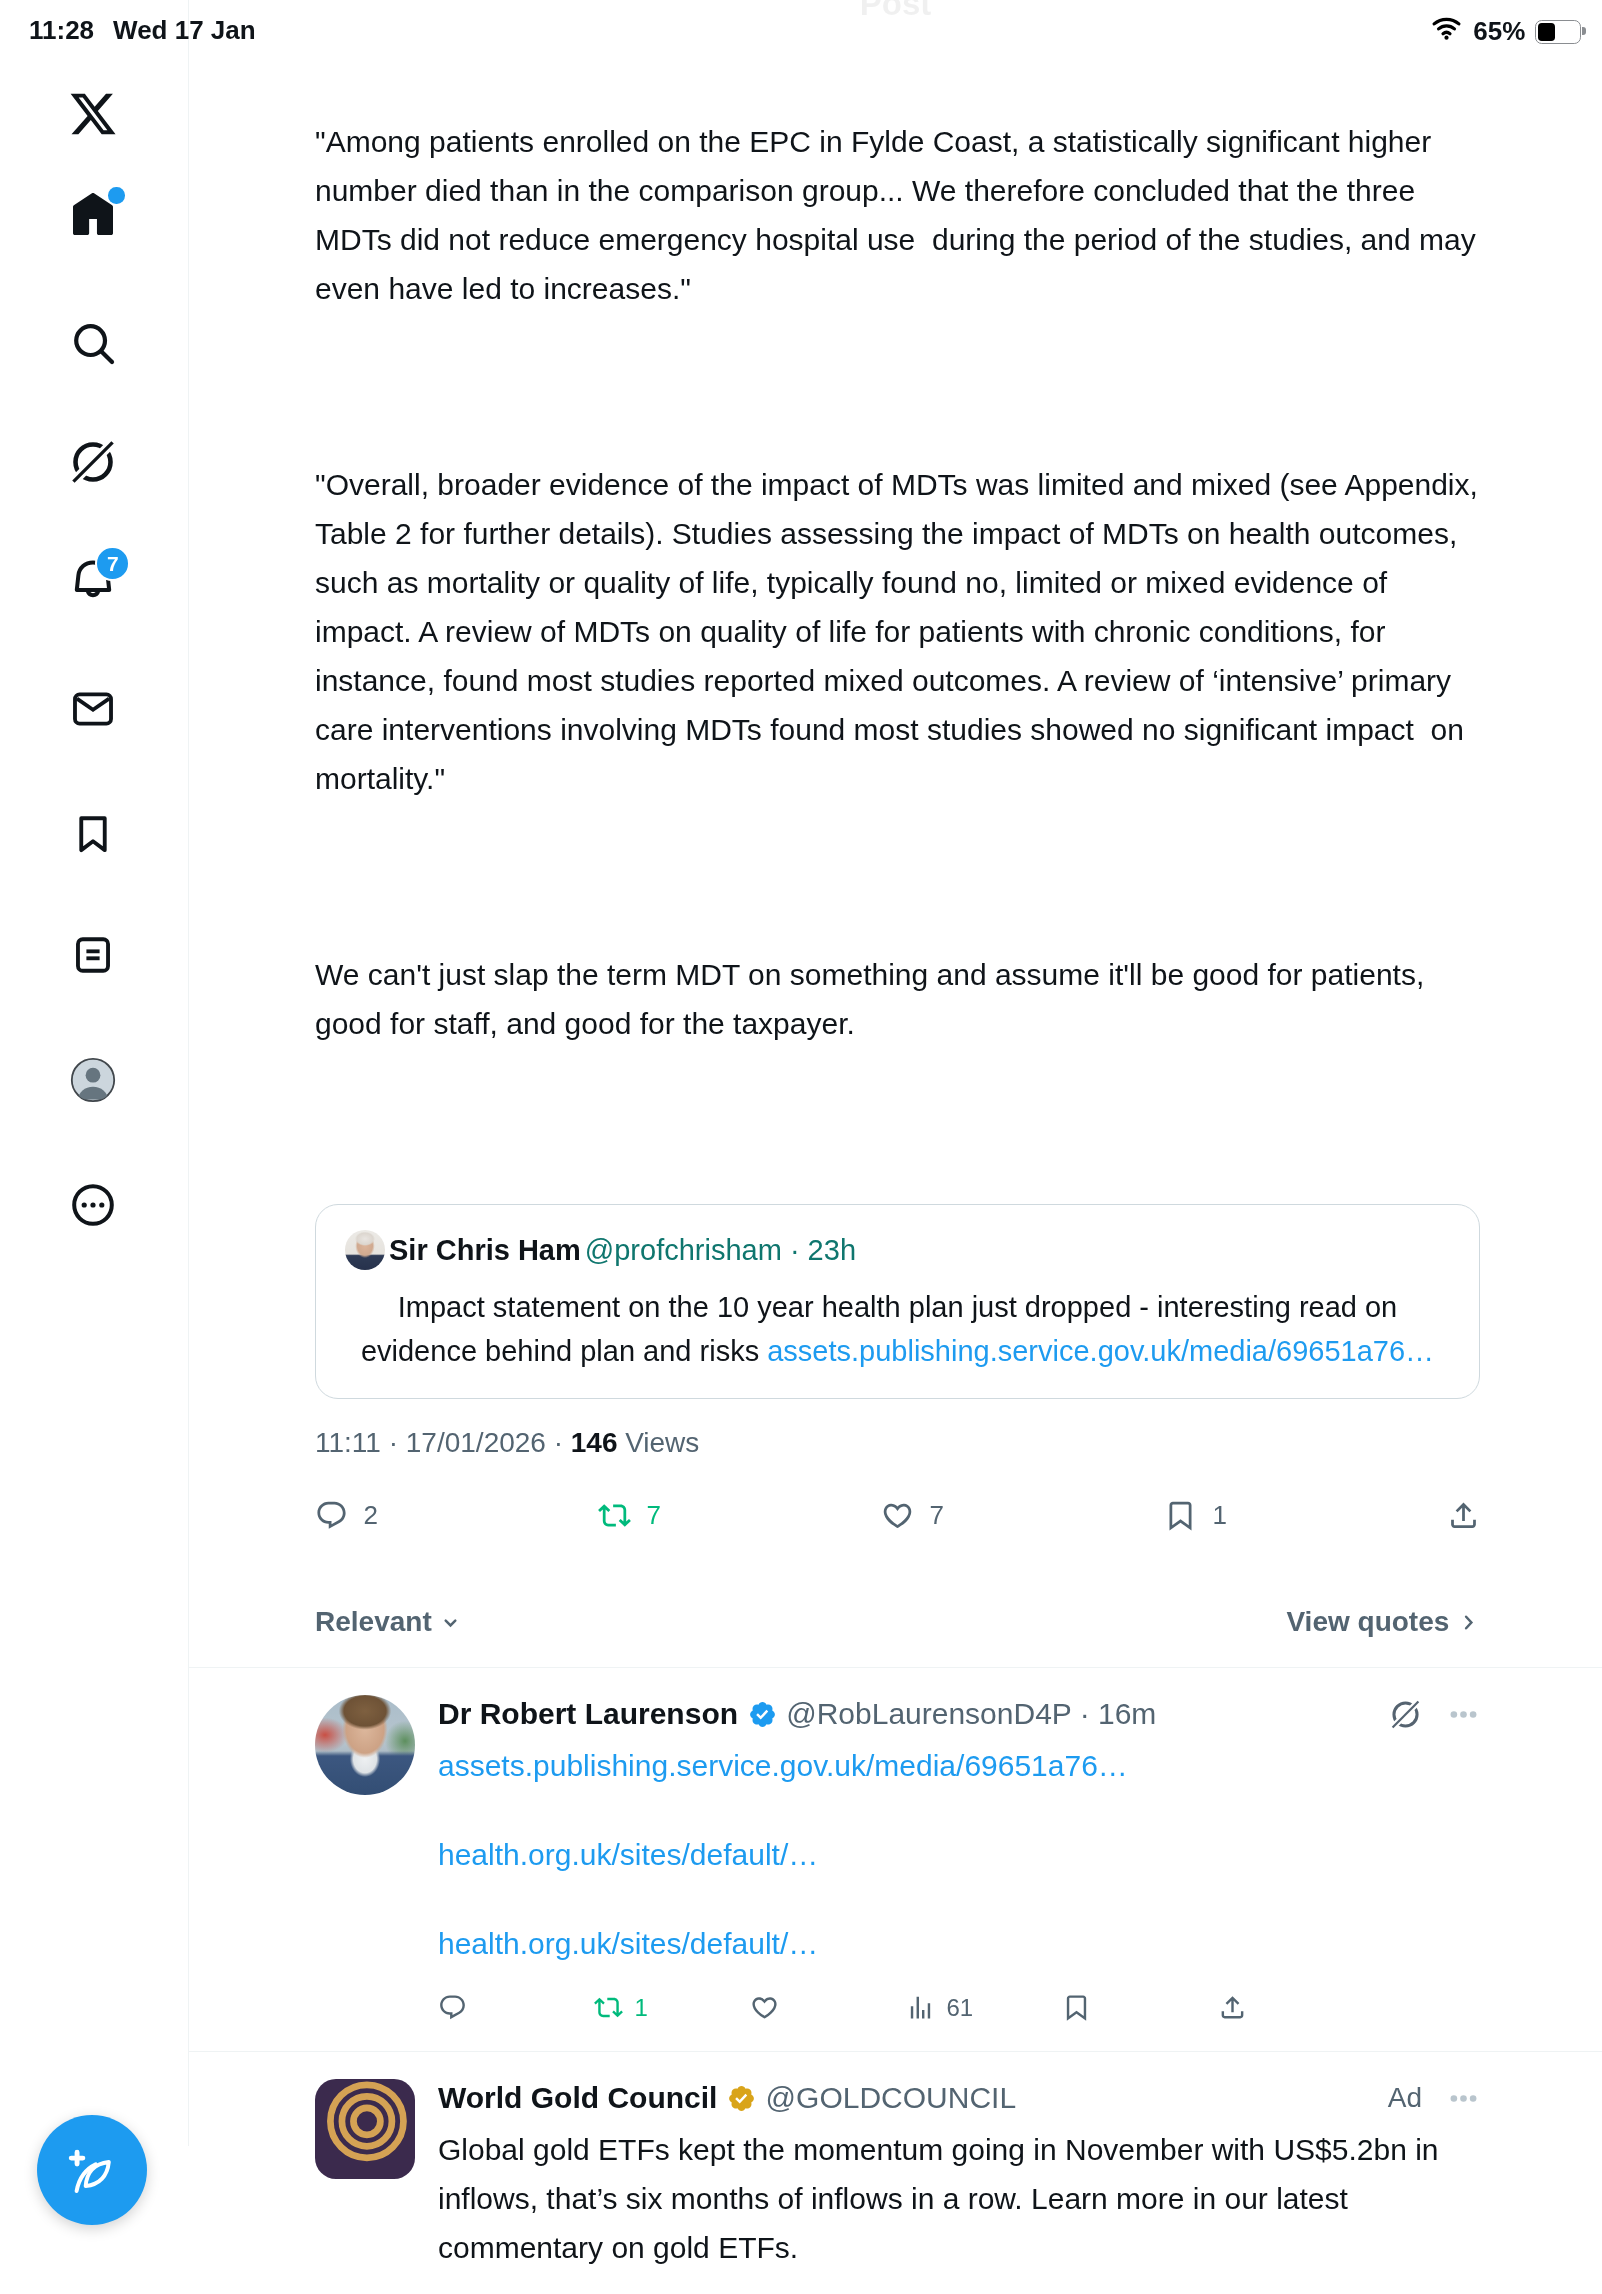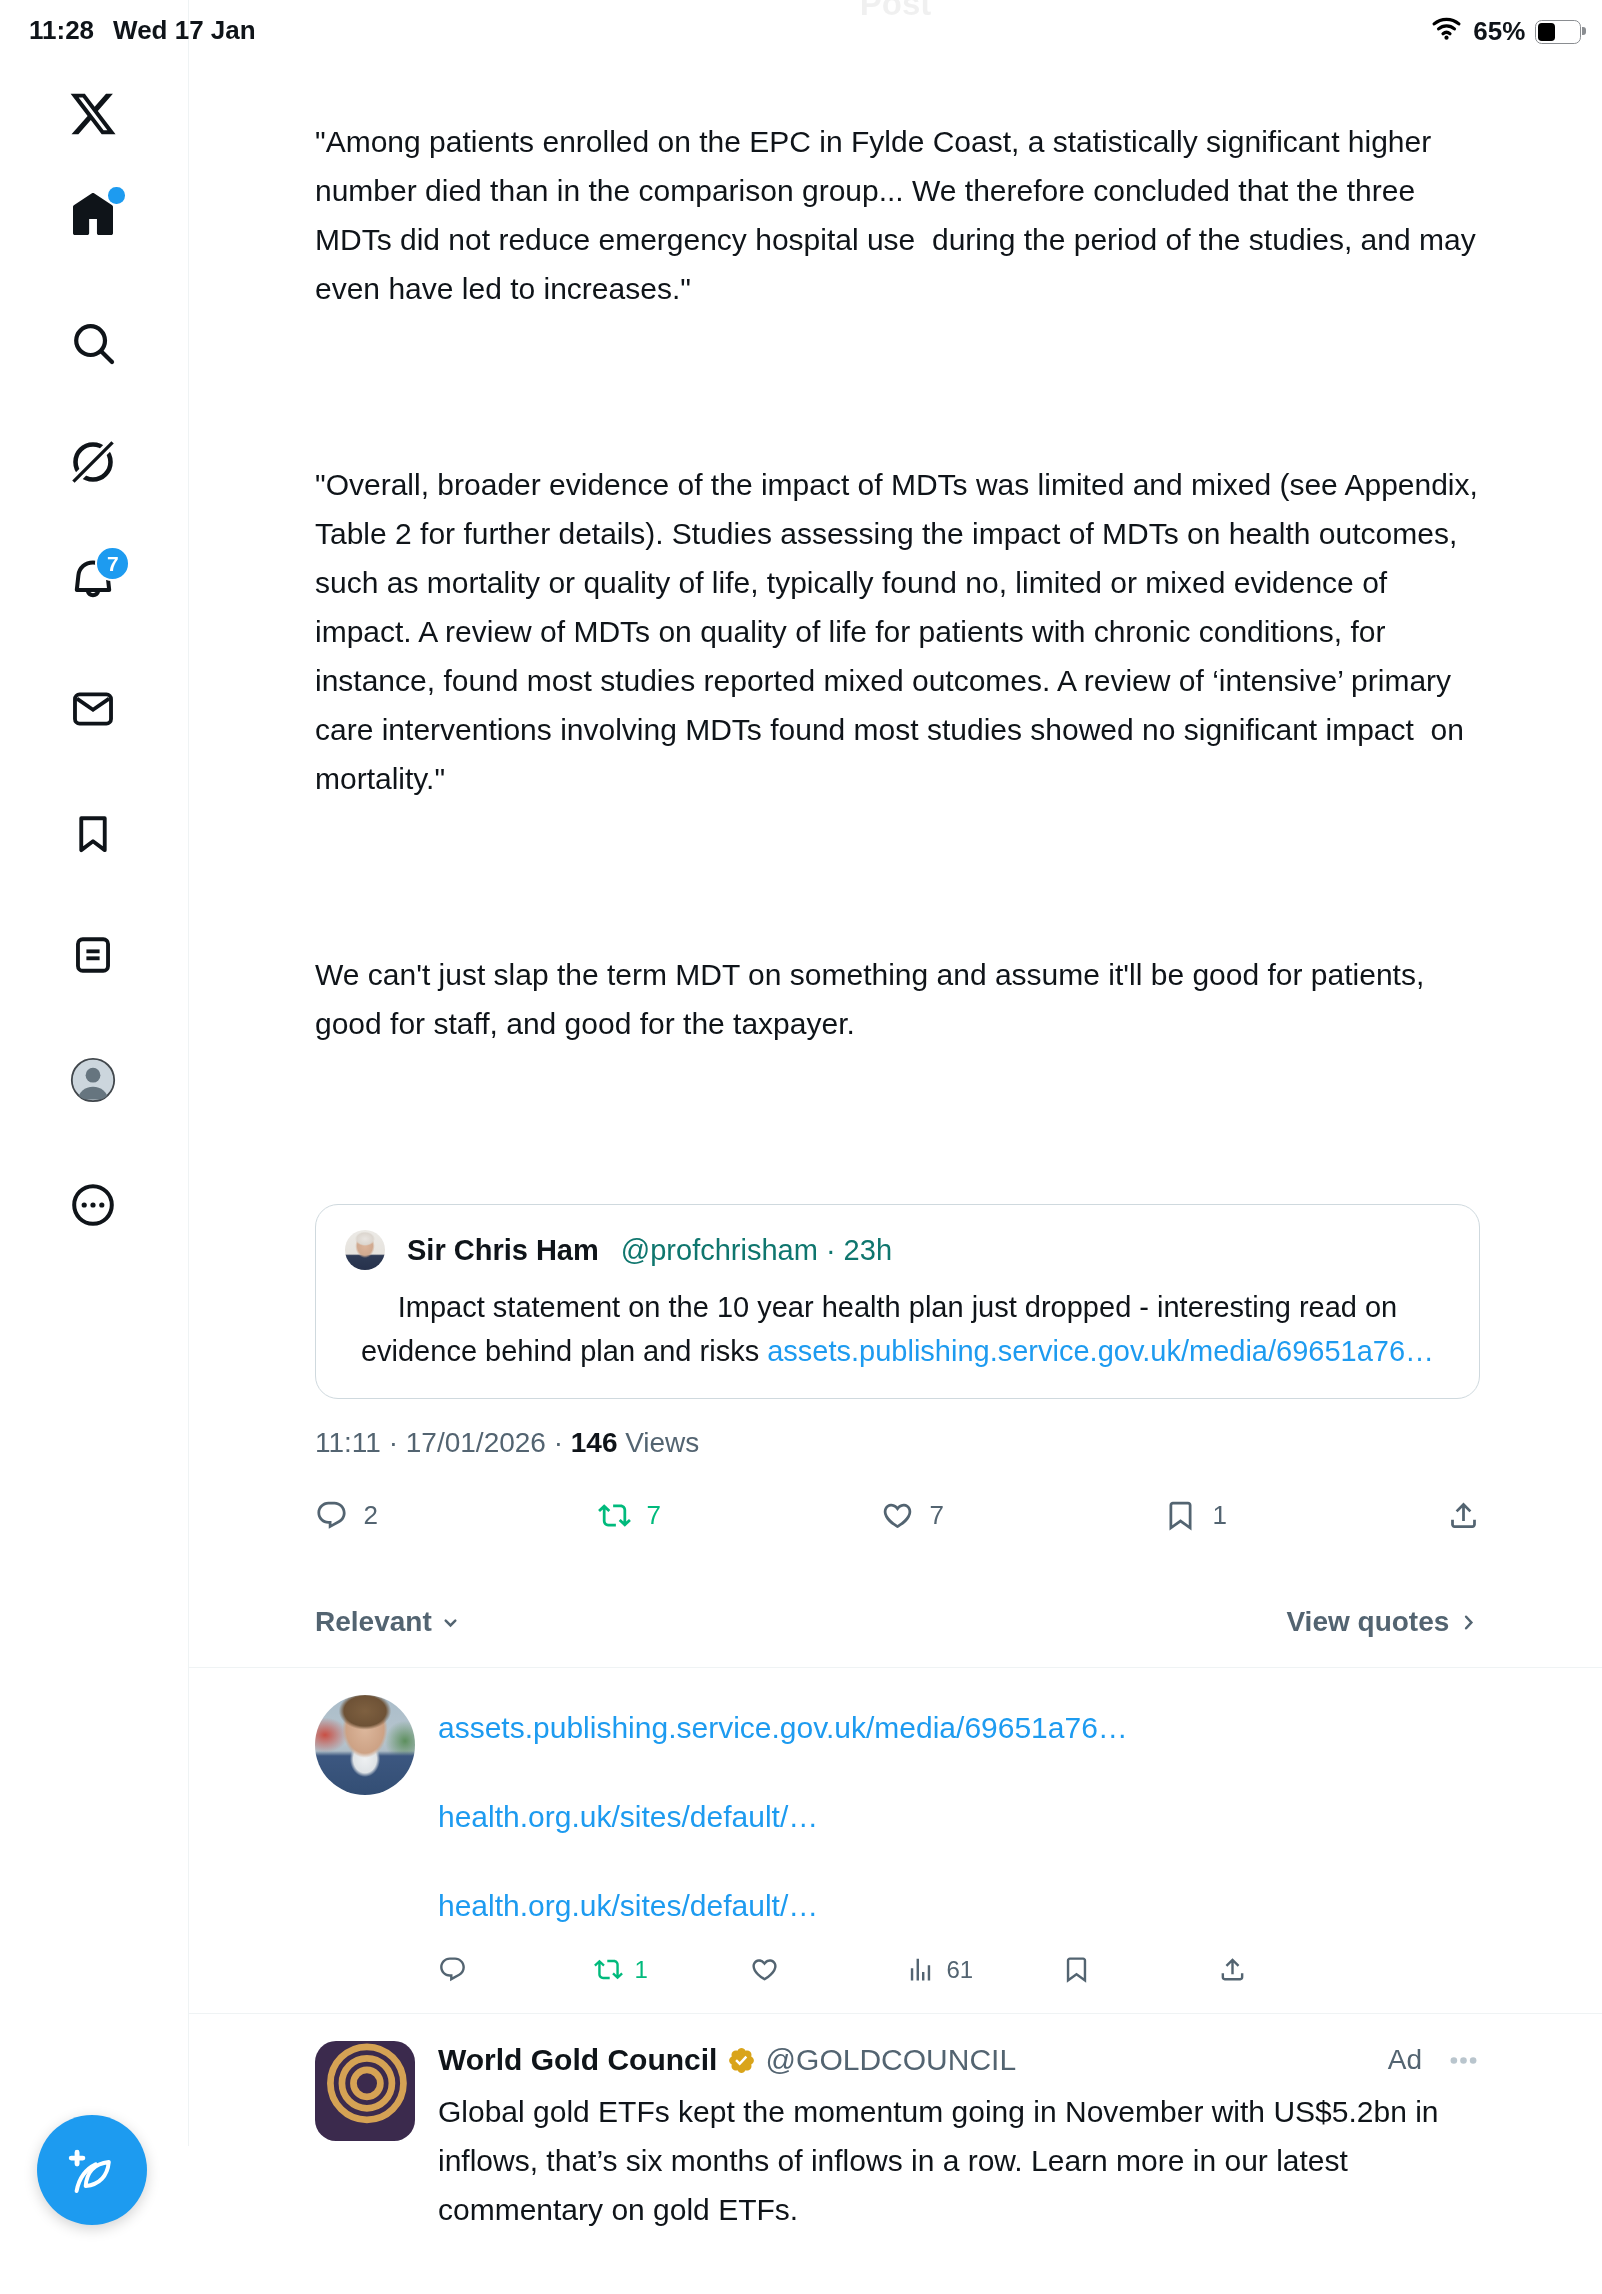--- a/index.html
+++ b/index.html
@@ -27,21 +27,21 @@
   .home-dot{position:absolute;top:-3.8px;right:-7.7px;width:16.3px;height:16.3px;border-radius:50%;background:#1d9bf0;}
 
   
   .main{position:absolute;left:189px;top:0;width:1413px;box-sizing:border-box;
         padding:0 122px 0 126px;z-index:2;}
   .tweet-body{padding-top:19px;font-size:30px;line-height:49px;white-space:pre-wrap;}
   .tweet-body p{margin:0;}
   .tweet-body p + p{margin-top:49px;}
 
   .quote-card{margin-top:58px;border:1px solid #cfd9de;border-radius:23px;padding:25px 29px;}
-  .qc-head{display:flex;align-items:center;gap:22px;}
+  .qc-head{display:flex;align-items:center;gap:4px;}
   .qc-avatar{width:40px;height:40px;border-radius:50%;flex:none;
       background:
         radial-gradient(13.4px 9.6px at 50% 22%,#e9e5e1 0%,#dcd6cf 60%,transparent 75%),
         radial-gradient(12.5px 15.4px at 50% 40%,#dcb49a 0%,#d0a98f 60%,transparent 78%),
         linear-gradient(180deg,transparent 60%,#2e3a55 64%,#27324c 100%),
         linear-gradient(180deg,#eceae6 0%,#e2ded8 100%);}
   .qc-name{font-size:29px;font-weight:700;}
   .qc-handle{font-size:29px;color:#0f766e;}
   .qc-text{margin-top:15.4px;font-size:29px;line-height:44px;text-align:center;}
   a.link{color:#1d9bf0;text-decoration:none;word-break:break-all;}
@@ -309,20 +309,35 @@
             <polyline points="9.5,6 15,12 9.5,18"></polyline>
           </svg>
       </span>
     </div>
 
     <hr class="divider">
 
     <article class="post-article">
       <div class="avatar-lg"></div>
       <div>
+        <div class="name-row">
+          <span class="name">Dr Robert Laurenson</span>
+          <svg class="vbadge" viewBox="0 0 24 24" fill="#1d9bf0">
+              <use href="#i-verified"></use>
+            </svg>
+          <span class="handle">@RobLaurensonD4P · 16m</span>
+          <span class="row-right">
+            <svg width="33" height="33" viewBox="0 0 24 24" style="color:#556370">
+                <use href="#i-grok"></use>
+              </svg>
+            <svg class="dots" width="33" height="33" viewBox="0 0 24 24">
+                <use href="#i-dots3"></use>
+              </svg>
+          </span>
+        </div>
         <a class="link reply-link first">assets.publishing.service.gov.uk/media/69651a76…</a>
         <a class="link reply-link spaced">health.org.uk/sites/default/…</a>
         <a class="link reply-link spaced">health.org.uk/sites/default/…</a>
         <div class="mini-actions">
           <span class="mini">
             <svg viewBox="0 0 24 24">
                 <use href="#i-reply"></use>
               </svg>
           </span>
           <span class="mini green">

